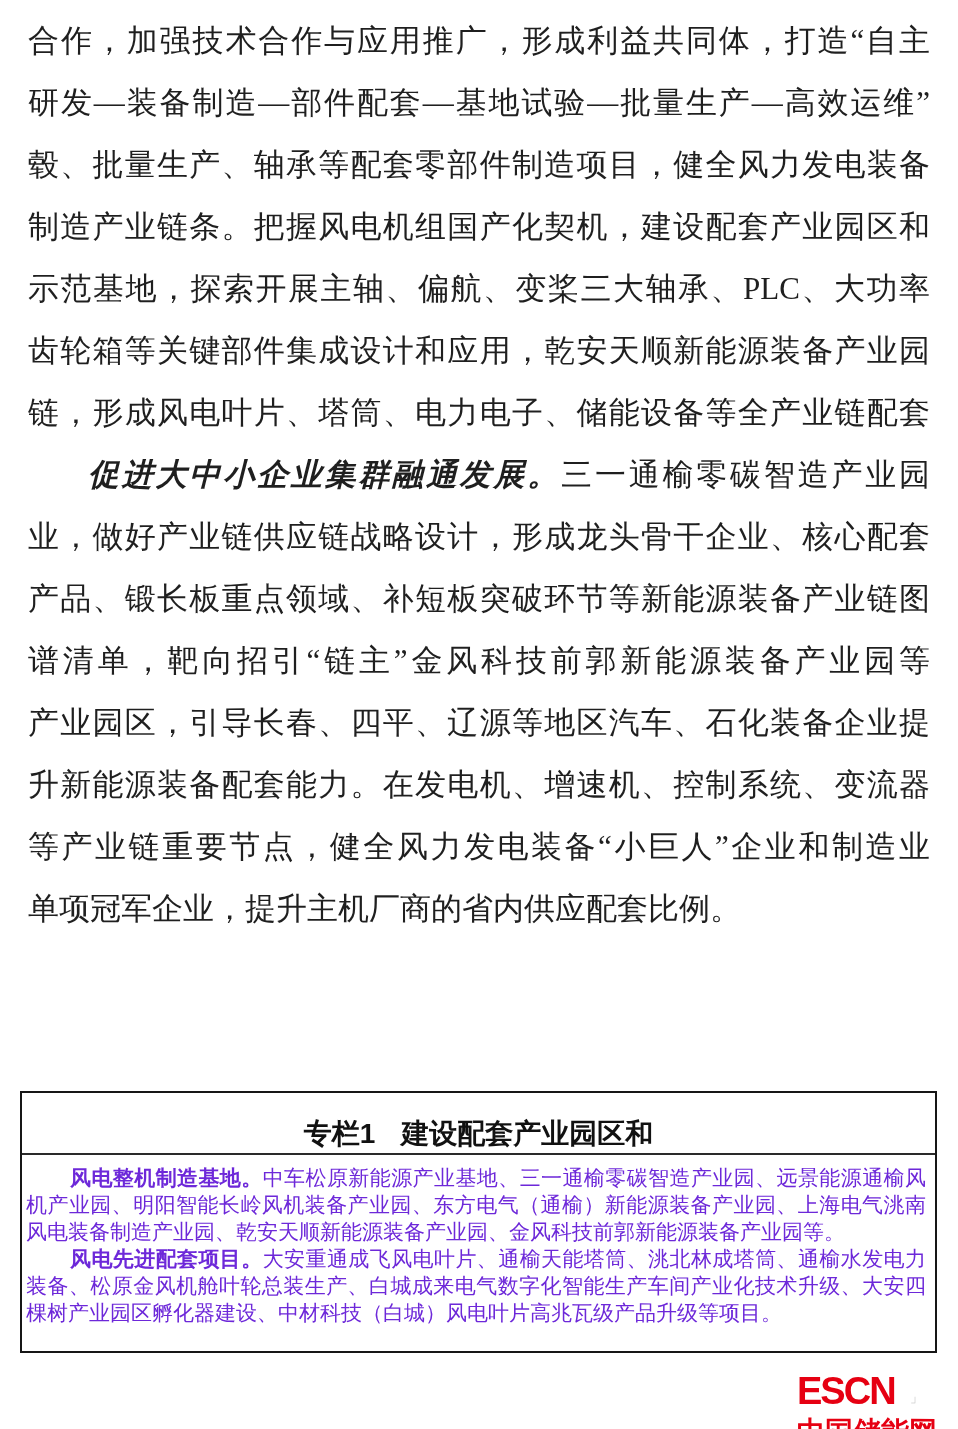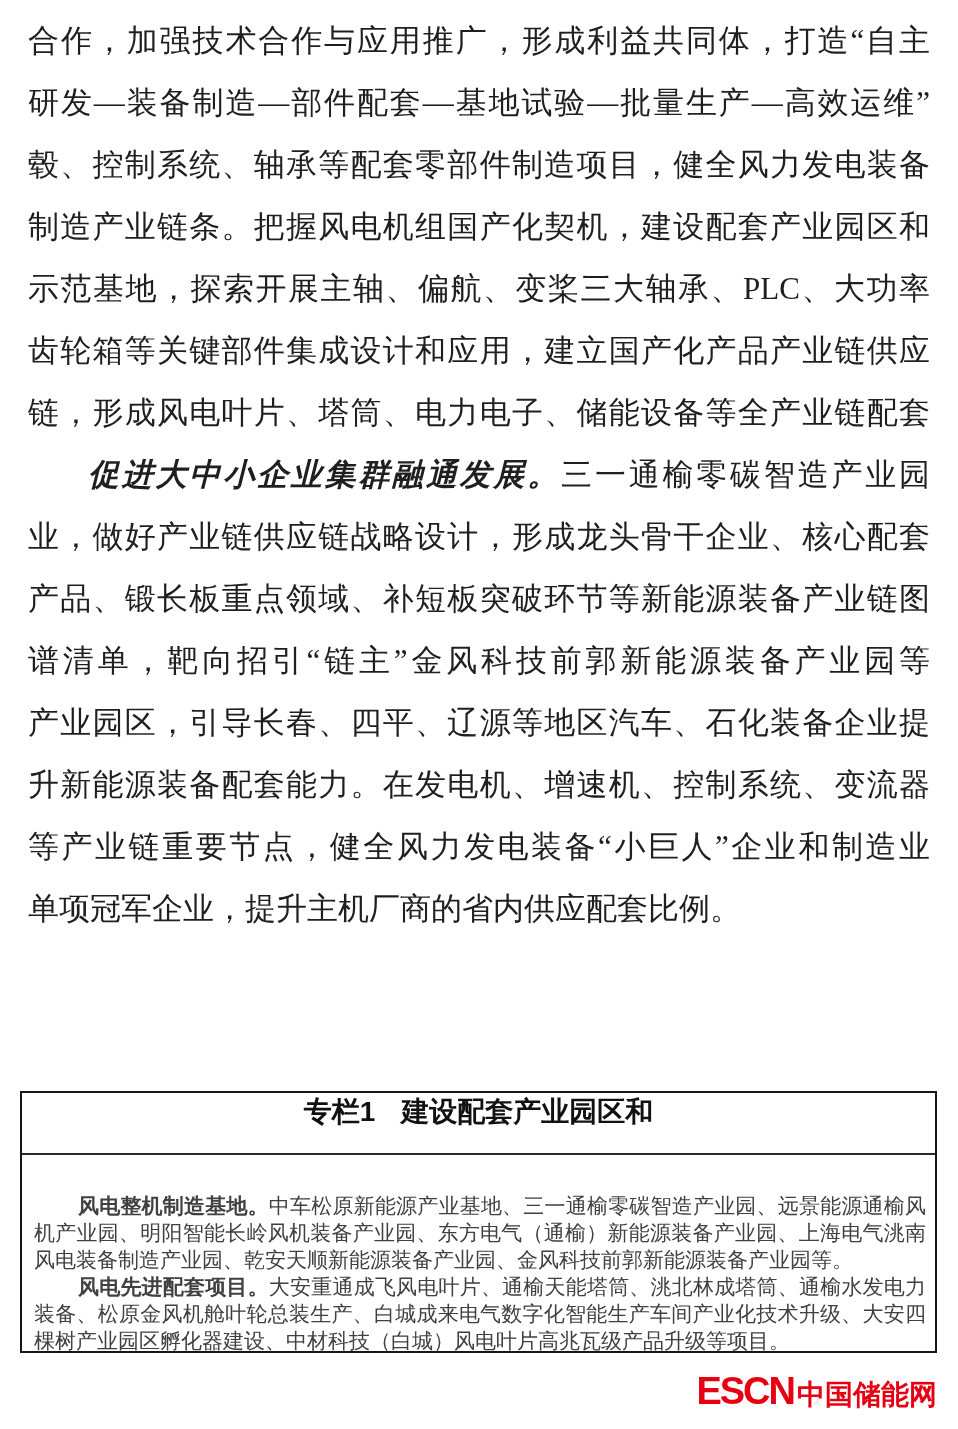--- a/index.html
+++ b/index.html
@@ -43,51 +43,51 @@
     left:20px;top:1091px;
     width:917px;height:262px;
     border:2px solid #161616;
     box-sizing:border-box;
     background:#ffffff;
   }
   .box-header{
     height:60px;
     border-bottom:2px solid #2a2a2a;
     display:flex;
-    align-items:flex-start;
+    align-items:flex-end;
     justify-content:center;
     font-family:"Liberation Sans","DejaVu Sans",sans-serif;
     font-weight:700;
     font-size:28px;
     color:#111;
   }
   .box-label{margin-right:26px;}
   .box-body{
-    padding:10px 9px 0 12px;
+    padding:10px 9px 0 4px;
     font-size:21px;
     line-height:27px;
-    color:#404040;
+    color:#6d28d9;
     text-align:justify;
-    margin-top:28px;
   }
   .box-para{
     margin:0;
     text-indent:44px;
   }
   .box-para b{font-weight:700;}
   
   .logo{
     position:absolute;
     right:21px;top:1370px;
     height:40px;
     display:flex;
     align-items:baseline;
     font-family:"Liberation Sans","DejaVu Sans",sans-serif;
     font-weight:700;
     white-space:nowrap;
+    flex-direction:column;
   }
   .logo .escn{
     font-size:38px;
     font-weight:800;
     letter-spacing:-2px;
     font-stretch:condensed;
   }
   .logo .zh{
     font-size:28px;
     margin-left:3px;
@@ -103,24 +103,24 @@
   }
 </style>
 </head>
 <body>
 
 <div class="page">
 
   <section class="main-text">
     <div class="line"><b></b><span>合作，加强技术合作与应用推广，形成利益共同体，打造“自主</span></div>
     <div class="line"><b></b><span>研发—装备制造—部件配套—基地试验—批量生产—高效运维”</span></div>
-    <div class="line"><b></b><span>毂、控制系统、轴承等配套零部件制造项目，健全风力发电装备</span></div>
+    <div class="line"><b></b><span>毂、批量生产、轴承等配套零部件制造项目，健全风力发电装备</span></div>
     <div class="line"><b></b><span>制造产业链条。把握风电机组国产化契机，建设配套产业园区和</span></div>
     <div class="line"><b></b><span>示范基地，探索开展主轴、偏航、变桨三大轴承、PLC、大功率</span></div>
-    <div class="line"><b></b><span>齿轮箱等关键部件集成设计和应用，建立国产化产品产业链供应</span></div>
+    <div class="line"><b></b><span>齿轮箱等关键部件集成设计和应用，乾安天顺新能源装备产业园</span></div>
     <div class="line"><b></b><span>链，形成风电叶片、塔筒、电力电子、储能设备等全产业链配套</span></div>
     <div class="line indent"><b>促进大中小企业集群融通发展。</b><span>三一通榆零碳智造产业园</span></div>
     <div class="line"><b></b><span>业，做好产业链供应链战略设计，形成龙头骨干企业、核心配套</span></div>
     <div class="line"><b></b><span>产品、锻长板重点领域、补短板突破环节等新能源装备产业链图</span></div>
     <div class="line"><b></b><span>谱清单，靶向招引“链主”金风科技前郭新能源装备产业园等</span></div>
     <div class="line"><b></b><span>产业园区，引导长春、四平、辽源等地区汽车、石化装备企业提</span></div>
     <div class="line"><b></b><span>升新能源装备配套能力。在发电机、增速机、控制系统、变流器</span></div>
     <div class="line"><b></b><span>等产业链重要节点，健全风力发电装备“小巨人”企业和制造业</span></div>
     <div class="line short"><b></b><span>单项冠军企业，提升主机厂商的省内供应配套比例。</span></div>
   </section>

